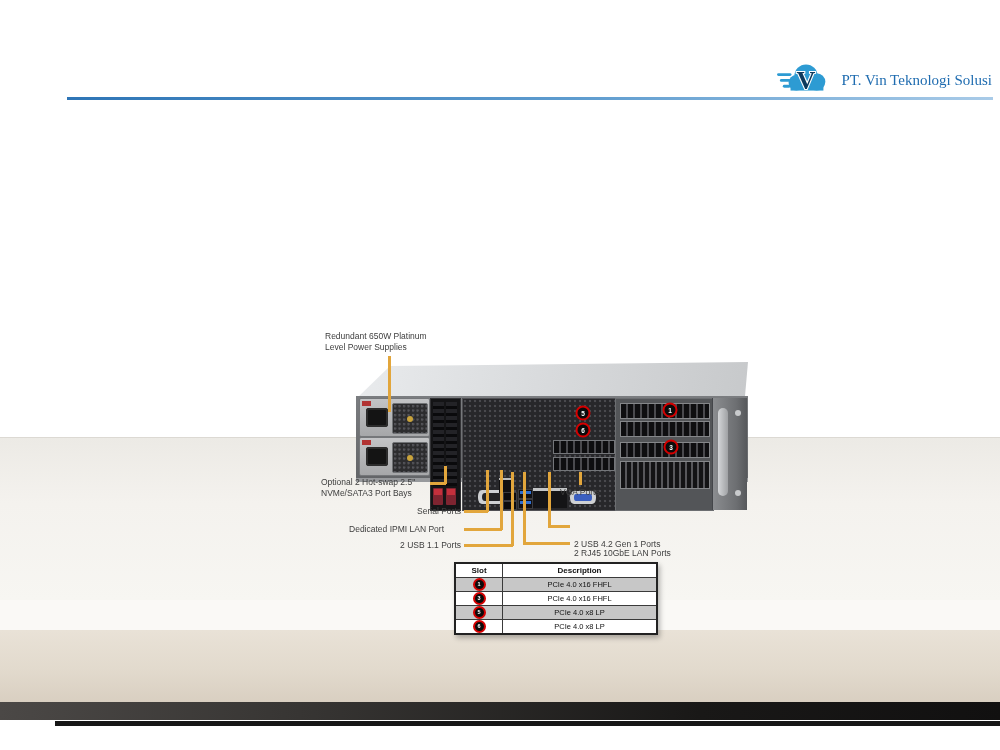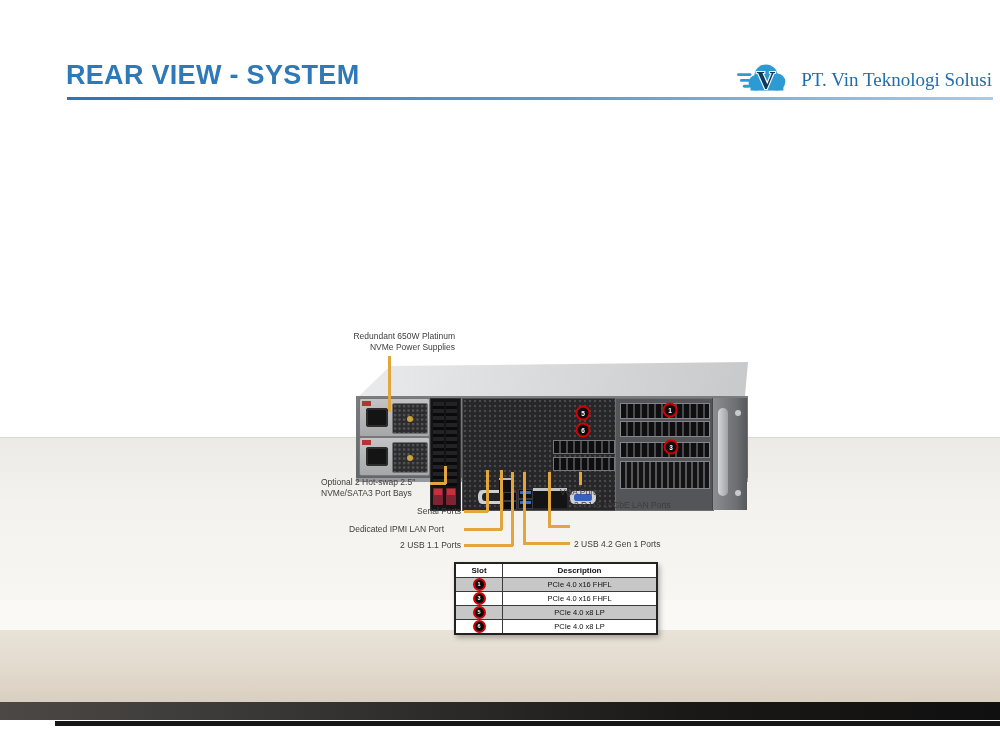--- a/index.html
+++ b/index.html
@@ -17,21 +17,21 @@
   
   .page-title{
     position:absolute; left:66px; top:60px; z-index:3;
     font-size:27px; font-weight:700; color:#2e79b8; letter-spacing:.3px;
   }
   .title-rule{
     position:absolute; left:67px; top:97px; width:926px; height:3px; z-index:3;
     background:linear-gradient(90deg,#2e75b6 0%,#5e9ccf 55%,#a9cbe8 100%);
   }
   .logo{position:absolute; right:8px; top:56px; z-index:3; display:flex; align-items:center; gap:6px;}
-  .logo-text{font-family:"Liberation Serif", serif; font-size:19px; color:#1f6cb0; white-space:nowrap;}
+  .logo-text{font-family:"Liberation Serif", serif; font-size:15px; color:#1f6cb0; white-space:nowrap;}
   
   .server{position:absolute; left:356px; top:362px; width:392px; height:120px; z-index:2;}
   .chassis-top{
     position:absolute; left:0; top:0; width:392px; height:38px;
     clip-path:polygon(34px 4px, 392px 0px, 389px 34px, 0px 37px);
     background:linear-gradient(100deg,#e9ebed 0%,#d6d8da 55%,#c7c9cb 100%);
   }
   .chassis-body{
     position:absolute; left:0; top:34px; width:392px; height:82px;
     background:linear-gradient(180deg,#7b7d80 0%,#636568 100%);
@@ -116,21 +116,20 @@
 <body>
 
 <div class="slide">
 
   <div class="band band-desk"></div>
   <div class="band band-light"></div>
   <div class="band band-beige"></div>
   <div class="band band-black"></div>
   <div class="band band-underline"></div>
 
-  <div class="page-title">REAR VIEW - SYSTEM</div>
   <div class="title-rule"></div>
 
   <div class="logo">
     <span>
       <svg width="58" height="44" viewBox="0 0 60 44">
         <g fill="#2d9bd3">
           <rect x="0" y="17" width="15" height="3" rx="1.5"></rect>
           <rect x="3" y="23" width="11" height="3" rx="1.5"></rect>
           <rect x="6" y="29" width="8" height="3" rx="1.5"></rect>
           <circle cx="30" cy="20" r="12"></circle>
@@ -224,33 +223,33 @@
   <div class="gold gv" style="left:500px; top:470px; height:60px;"></div>
   <div class="gold gh" style="left:464px; top:528px; width:38px;"></div>
   <div class="gold gv" style="left:511px; top:472px; height:74px;"></div>
   <div class="gold gh" style="left:464px; top:544px; width:49px;"></div>
   <div class="gold gv" style="left:579px; top:472px; height:13px;"></div>
   <div class="gold gv" style="left:548px; top:472px; height:55px;"></div>
   <div class="gold gh" style="left:548px; top:525px; width:22px;"></div>
   <div class="gold gv" style="left:523px; top:472px; height:72px;"></div>
   <div class="gold gh" style="left:523px; top:542px; width:47px;"></div>
 
-  <div class="lbl" style="left:325px; top:331px; width:130px; text-align:right;">
+  <div class="lbl" style="left:325px; top:331px; width:130px; text-align:left;">
     <span style="display:block">Redundant 650W Platinum</span>
-    <span style="display:block">NVMe Power Supplies</span>
+    <span style="display:block">Level Power Supplies</span>
   </div>
   <div class="lbl" style="left:321px; top:477px; width:118px;">
     <span style="display:block">Optional 2 Hot-swap 2.5"</span>
     <span style="display:block">NVMe/SATA3 Port Bays</span>
   </div>
   <div class="lbl" style="left:361px; top:506px; width:100px; text-align:right;">Serial Ports</div>
   <div class="lbl" style="left:324px; top:524px; width:120px; text-align:right;">Dedicated IPMI  LAN Port</div>
   <div class="lbl" style="left:361px; top:540px; width:100px; text-align:right;">2 USB 1.1 Ports</div>
   <div class="lbl" style="left:560px; top:487px;">VGA Ports</div>
-  <div class="lbl" style="left:574px; top:500px;">2 RJ45 10GbE LAN Ports</div>
+  <div class="lbl" style="left:574px; top:548px;">2 RJ45 10GbE LAN Ports</div>
   <div class="lbl" style="left:574px; top:539px;">2 USB 4.2 Gen 1 Ports</div>
 
   <table class="pcie-table">
     <thead>
       <tr>
         <th class="col-slot">Slot</th>
         <th class="col-desc">Description</th>
       </tr>
     </thead>
     <tbody>

